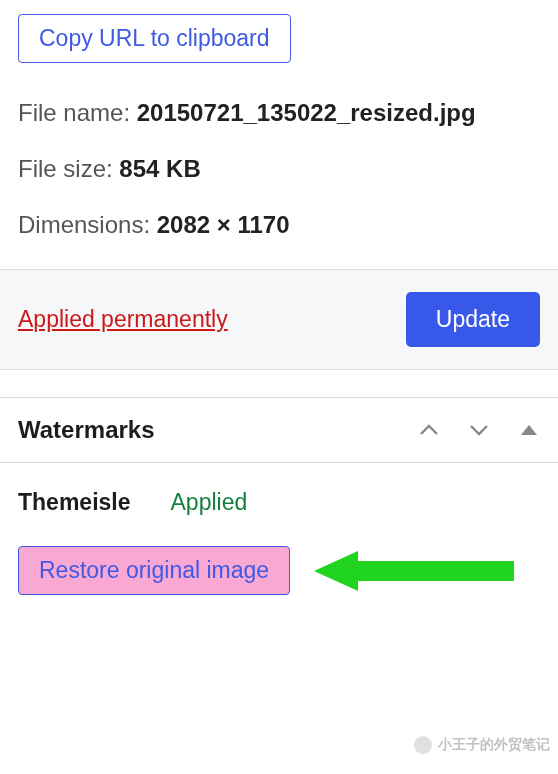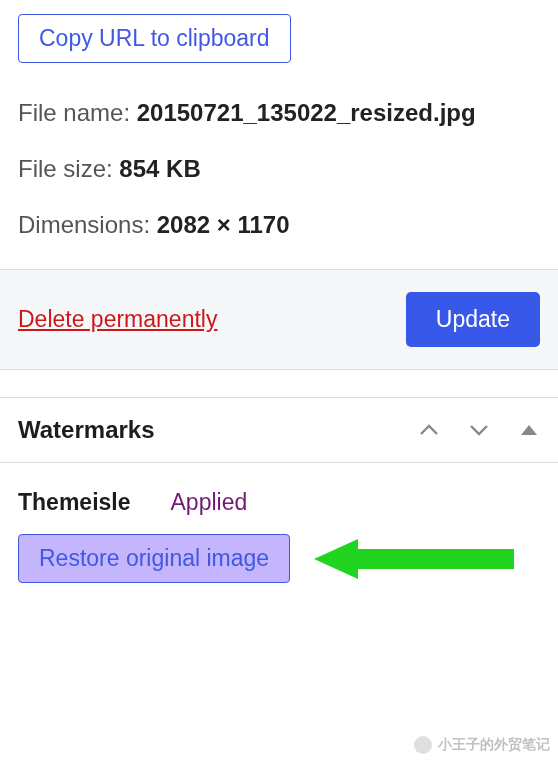--- a/index.html
+++ b/index.html
@@ -95,34 +95,34 @@
       justify-content: center;
       cursor: pointer;
     }
     .panel-body {
       padding: 26px 18px 20px 18px;
     }
     .wm-row {
       display: flex;
       gap: 40px;
       font-size: 23px;
-      margin-bottom: 18px;
+      margin-bottom: 30px;
     }
     .wm-name { font-weight: 700; color: #1d1d1d; }
-    .wm-status { color: #701a75; }
+    .wm-status { color: #15803d; }
     .restore-row {
       display: flex;
       align-items: center;
       gap: 24px;
     }
     .restore-btn {
       display: inline-block;
       border: 1px solid #3f59e4;
       color: #3f59e4;
-      background: #c4b5fd;
+      background: #f9a8d4;
       padding: 10px 20px;
       font-size: 23px;
       border-radius: 4px;
       cursor: pointer;
     }
     .arrow-annot {
       flex: 1;
       height: 44px;
     }
     .watermark-footer {
@@ -157,21 +157,21 @@
     <span class="label">File size:</span>
     <span class="value">854 KB</span>
   </div>
   <div class="meta-row last">
     <span class="label">Dimensions:</span>
     <span class="value">2082 × 1170</span>
   </div>
 </div>
 
 <div class="action-bar">
-  <a class="delete-link">Delete permanently</a>
+  <a class="delete-link">Applied permanently</a>
   <button class="update-btn">Update</button>
 </div>
 
 <div class="spacer"></div>
 
 <div class="panel-header">
   <span class="panel-title">Watermarks</span>
   <div class="panel-icons">
     <span class="chev">
       <svg width="20" height="14" viewBox="0 0 20 14">

